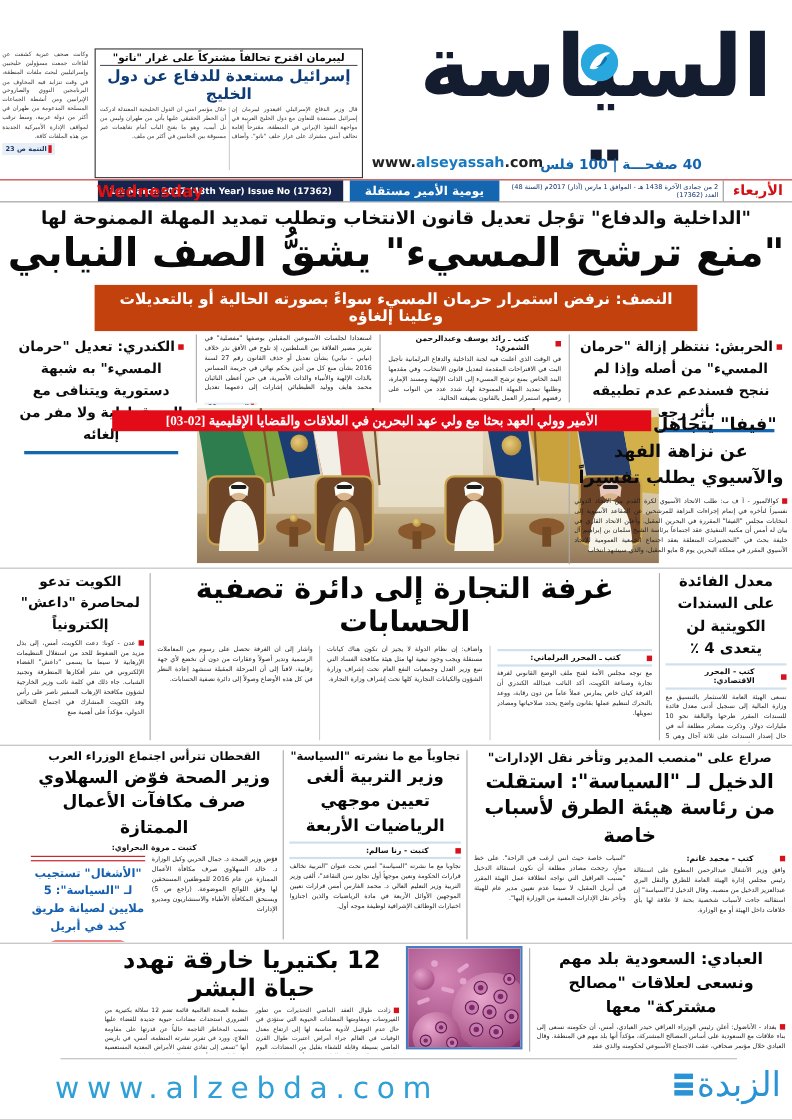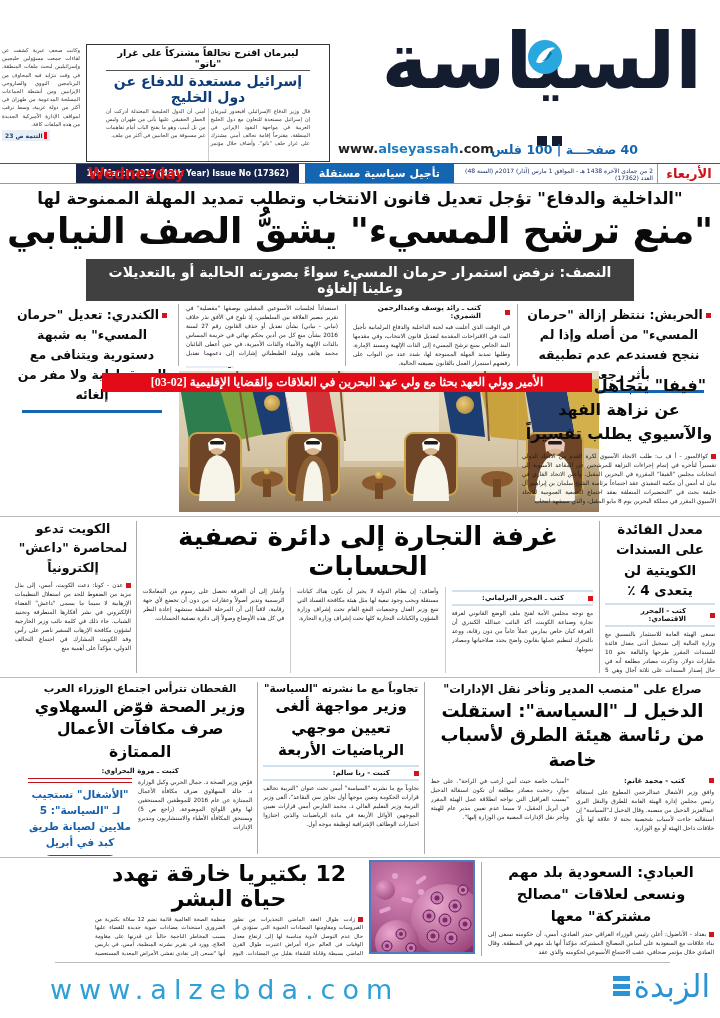--- a/index.html
+++ b/index.html
@@ -9,21 +9,21 @@
   
   .logo-ar{position:absolute;top:22px;right:18px;font-size:78px;font-weight:bold;
            color:#141c30;line-height:1;letter-spacing:-3px;}
   .bird{position:absolute;top:40px;right:158px;width:34px;height:34px;z-index:2;}
   .logo-dots{position:absolute;top:136px;right:158px;display:flex;gap:5px;}
   .logo-dots i{width:10px;height:10px;background:#141c30;display:block;}
   .site-url{position:absolute;top:141px;left:338px;direction:ltr;font-size:13px;font-weight:bold;color:#222;}
   .site-url .mid{color:#1a7ac0;}
   .price-line{position:absolute;top:142px;right:82px;font-size:12.5px;font-weight:bold;color:#1465b0;}
   .israel-box{position:absolute;top:44px;left:86px;width:244px;height:118px;border:1px solid #333;
-              box-sizing:border-box;padding:2px 19px;overflow:hidden;}
+              box-sizing:border-box;padding:2px 4px;overflow:hidden;}
   .ib-kicker{font-size:9.5px;font-weight:bold;text-align:center;border-bottom:1px solid #555;padding-bottom:1px;color:#0a0a0a;}
   .ib-head{font-size:14px;font-weight:bold;color:#0e3c78;text-align:center;margin:2px 0 3px;}
   .ib-body{column-count:2;column-gap:5px;column-rule:1px solid #ccc;font-size:5.3px;line-height:1.5;
            text-align:justify;color:#333;height:58px;overflow:hidden;}
   .side-col{position:absolute;top:46px;left:2px;width:78px;height:116px;font-size:5.3px;line-height:1.55;
             text-align:justify;color:#333;overflow:hidden;}
   
   .datebar{position:absolute;top:163px;left:0;width:720px;height:21px;border-top:1px solid #c2262a;
            border-bottom:1px solid #999;display:flex;align-items:stretch;box-sizing:border-box;}
   .day-ar{width:62px;color:#d01217;font-weight:bold;font-size:13px;display:flex;align-items:center;
@@ -32,21 +32,21 @@
   .tagline{background:#1566b0;color:#fff;font-size:11px;font-weight:bold;display:flex;align-items:center;
            padding:0 14px;margin-left:6px;}
   .issue-en{background:#14244a;color:#fff;font-size:8px;display:flex;align-items:center;padding:0 10px;
             direction:ltr;font-weight:bold;}
   .day-en{position:absolute;left:88px;top:0;bottom:0;display:flex;align-items:center;color:#e01010;
           font-weight:bold;font-size:15px;direction:ltr;}
   
   .lead{position:absolute;top:189px;left:0;width:720px;text-align:center;}
   .lead-kicker{font-size:16.5px;font-weight:bold;color:#0c0c0c;}
   .lead-head{font-size:36px;font-weight:bold;color:#0a0a0a;line-height:1.12;margin-top:3px;letter-spacing:-1px;}
-  .lead-sub{width:548px;margin:8px auto 0;background:#404040;color:#fff;font-size:14px;font-weight:bold;
+  .lead-sub{width:548px;margin:8px auto 0;background:#c2410c;color:#fff;font-size:14px;font-weight:bold;
             padding:5px 8px;box-sizing:border-box;}
   
   .t-just{font-size:5.8px;line-height:1.55;text-align:justify;color:#222;margin:0;}
   .byline{display:flex;align-items:center;gap:21px;font-size:7px;font-weight:bold;color:#111;}
   .byline.ruled{border-top:2px solid #cfe0ee;border-bottom:2px solid #cfe0ee;padding:2px 0;margin:3px 0;}
   .sq{display:inline-block;width:5px;height:5px;background:#d6131c;margin-left:3px;vertical-align:middle;flex:0 0 auto;}
   .more-line{text-align:left;margin-top:2px;}
   .more{display:inline-flex;align-items:center;gap:2px;background:#e8eef6;padding:1px 3px;}
   .more b{font-size:6px;color:#1a3a6b;font-weight:bold;}
   .mbar{display:inline-block;width:2.5px;height:7px;background:#d6131c;}
@@ -144,21 +144,21 @@
     <span>وكانت صحف عبرية كشفت عن لقاءات جمعت مسؤولين خليجيين وإسرائيليين لبحث ملفات المنطقة، في وقت تتزايد فيه المخاوف من البرنامجين النووي والصاروخي الإيرانيين ومن أنشطة الجماعات المسلحة المدعومة من طهران في أكثر من دولة عربية، وسط ترقب لمواقف الإدارة الأميركية الجديدة من هذه الملفات كافة.</span>
     <div class="more-line"><span class="more">
           <span class="mbar"></span>
           <b>التتمة ص 23</b>
         </span></div>
   </div>
 
   <div class="datebar">
     <div class="day-ar">الأربعاء</div>
     <div class="date-ar">2 من جمادى الآخرة 1438 هـ - الموافق 1 مارس (آذار) 2017م (السنة 48) العدد (17362)</div>
-    <div class="tagline">تأجيل سياسية مستقلة</div>
+    <div class="tagline">يومية الأمير مستقلة</div>
     <div class="issue-en">1st March 2017 (48th Year) Issue No (17362)</div>
     <div class="day-en">Wednesday</div>
   </div>
 
   <div class="lead">
     <div class="lead-kicker">"الداخلية والدفاع" تؤجل تعديل قانون الانتخاب وتطلب تمديد المهلة الممنوحة لها</div>
     <div class="lead-head">"منع ترشح المسيء" يشقُّ الصف النيابي</div>
     <div class="lead-sub">النصف: نرفض استمرار حرمان المسيء سواءً بصورته الحالية أو بالتعديلات وعلينا إلغاؤه</div>
   </div>
 
@@ -335,21 +335,21 @@
         </div>
         <div class="col">
           <p class="t-just" style="height:92px;overflow:hidden;">"أسباب خاصة حيث أنني أرغب في الراحة". على خط موازٍ، رجحت مصادر مطلعة أن تكون استقالة الدخيل "بسبب العراقيل التي تواجه انطلاقة عمل الهيئة المقرر في أبريل المقبل، لا سيما عدم تعيين مدير عام للهيئة وتأخر نقل الإدارات المعنية من الوزارة إليها".</p>
 
         </div>
       </div>
     </div>
     <div class="vdiv"></div>
     <div class="edu">
       <div class="edu-kicker">تجاوباً مع ما نشرته "السياسة"</div>
-      <div class="edu-head">وزير مواجهة ألغى تعيين موجهي الرياضيات الأربعة</div>
+      <div class="edu-head">وزير التربية ألغى تعيين موجهي الرياضيات الأربعة</div>
       <div class="byline ruled">
           <span class="sq"></span>
           <span>كتبت - رنا سالم:</span>
         </div>
       <p class="t-just" style="height:64px;overflow:hidden;">تجاوباً مع ما نشرته "السياسة" أمس تحت عنوان "التربية تخالف قرارات الحكومة وتعين موجهاً أول تجاوز سن التقاعد"، ألغى وزير التربية وزير التعليم العالي د. محمد الفارس أمس قرارات تعيين الموجهين الأوائل الأربعة في مادة الرياضيات والذين اجتازوا اختبارات الوظائف الإشرافية لوظيفة موجه أول.</p>
       <div class="more-line"></div>
     </div>
     <div class="vdiv"></div>
     <div class="health">
       <div class="edu-kicker">القحطان تترأس اجتماع الوزراء العرب</div>

